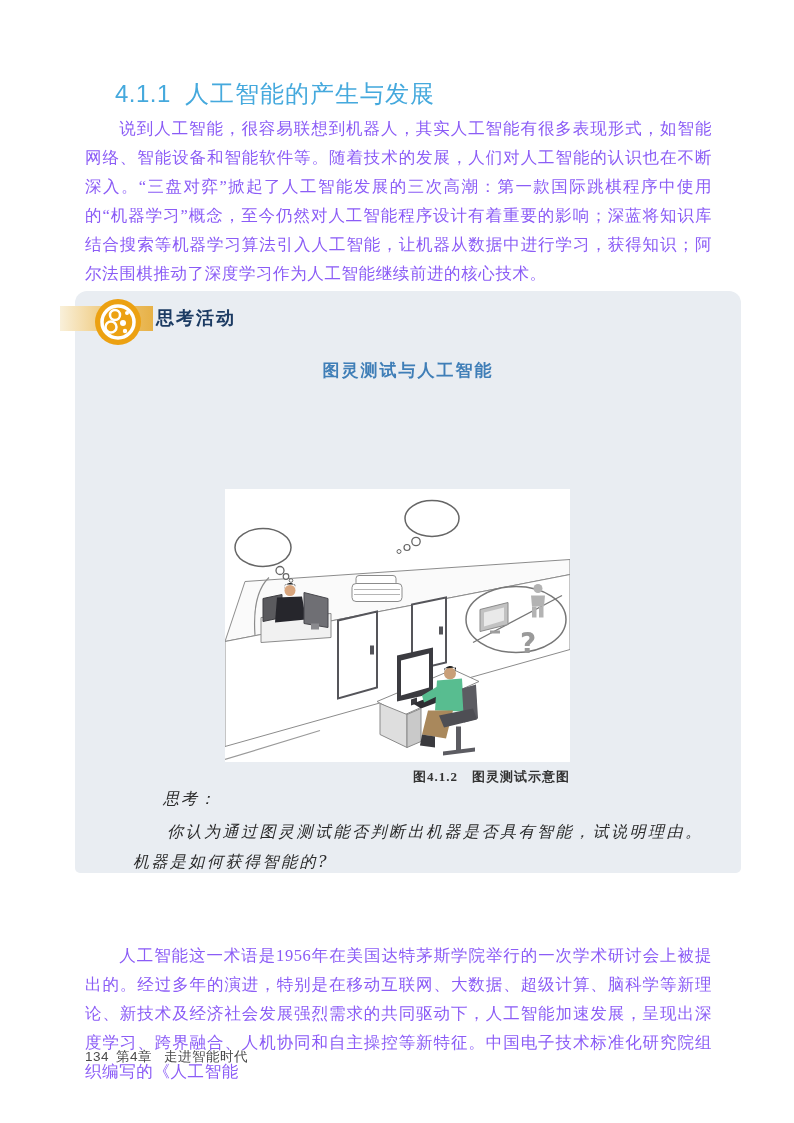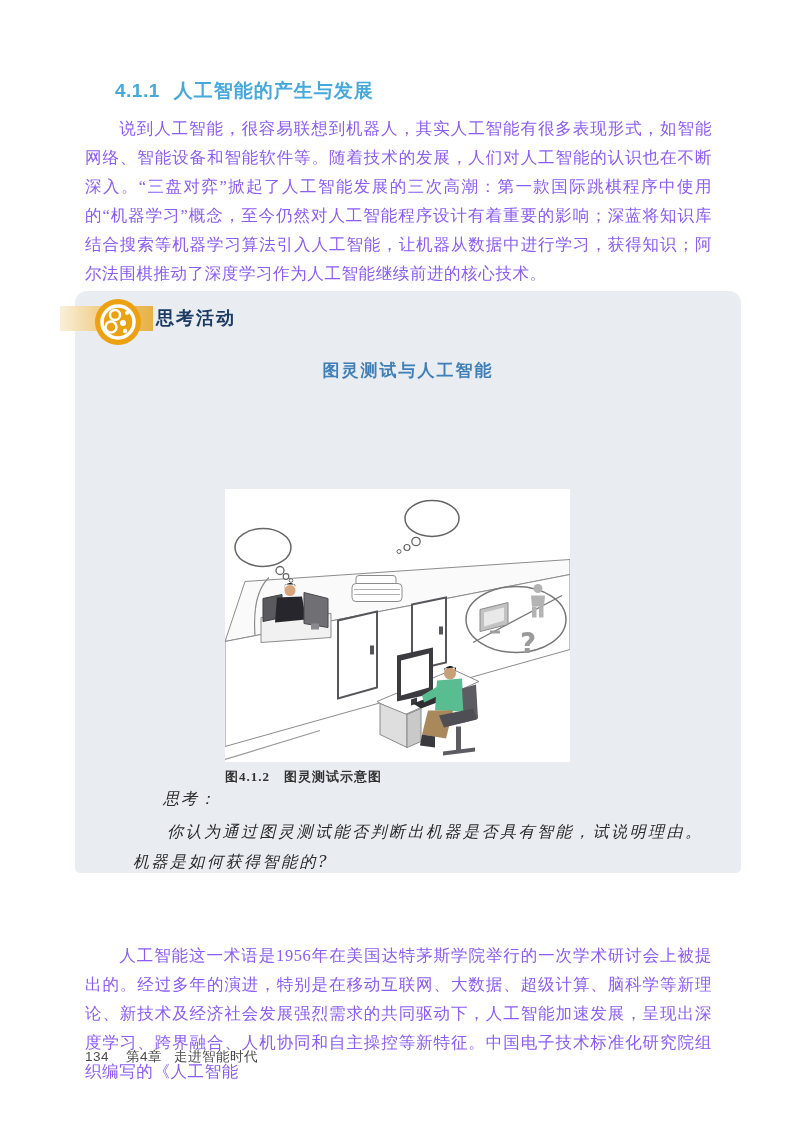--- a/index.html
+++ b/index.html
@@ -1,21 +1,21 @@
 <!DOCTYPE html>
 <html><head>
 <meta charset="utf-8">
 <style>
   html,body{margin:0;padding:0;background:#ffffff;}
   .page{position:relative;width:794px;height:1123px;background:#ffffff;overflow:hidden;
         font-family:"Liberation Serif","DejaVu Serif",serif;color:#3c3c3c;}
 
   .heading{position:absolute;left:115px;top:78px;
            font-family:"Liberation Sans","DejaVu Sans",sans-serif;
-           font-weight:bold;font-size:19px;color:#45a9dd;letter-spacing:1px;}
+           font-weight:normal;font-size:24px;color:#45a9dd;letter-spacing:1px;}
   .heading .num{margin-right:14px;letter-spacing:0.5px;}
 
   .bodypara{position:absolute;left:85px;width:627px;font-size:16.5px;line-height:29px;
             text-align:justify;letter-spacing:0.6px;color:#8b5cf6;}
   .bodypara .indent{display:inline-block;width:34px;}
   #para1{top:114px;}
   #para2{top:941px;}
 
   .activity-box{position:absolute;left:75px;top:291px;width:666px;height:582px;
                 background:#e9edf2;border-radius:12px 12px 5px 5px;}
@@ -29,32 +29,32 @@
   .act-title{position:absolute;left:75px;top:312px;width:666px;text-align:center;
              font-family:"Liberation Sans","DejaVu Sans",sans-serif;
              font-weight:bold;font-size:17px;color:#3f7eb7;letter-spacing:2px;}
 
   .kai{font-family:"DejaVu Serif","Liberation Serif",serif;font-style:italic;}
   .act-body{position:absolute;left:133px;top:346px;width:585px;font-size:16px;
             line-height:29.5px;letter-spacing:2px;color:#2a2a2a;text-align:justify;}
   .act-body .indent{display:inline-block;width:34px;}
 
   .figure{position:absolute;left:150px;top:198px;width:345px;height:273px;background:#ffffff;}
-  .fig-caption{position:absolute;left:150px;top:477px;width:345px;text-align:left;
+  .fig-caption{position:absolute;left:150px;top:477px;width:345px;text-align:right;
                font-weight:bold;font-size:13px;color:#333;letter-spacing:1px;}
 
   .think-label{position:absolute;left:88px;top:498px;font-size:16px;letter-spacing:2px;color:#2a2a2a;}
   .think-q{position:absolute;left:58px;top:526px;width:585px;font-size:16px;line-height:30px;
            letter-spacing:2.5px;color:#2a2a2a;}
   .think-q .indent{display:inline-block;width:34px;}
 
   .footer{position:absolute;left:85px;top:1048px;
           font-family:"Liberation Sans","DejaVu Sans",sans-serif;
           font-size:13.5px;color:#4a4a4a;letter-spacing:0.5px;}
-  .footer .pgnum{margin-right:17px;}
+  .footer .pgnum{margin-right:7px;}
   .footer .chap{margin-right:12px;}
 </style>
 </head>
 <body>
 
 <div class="page">
 
   <div class="heading">
     <span class="num">4.1.1</span><span>人工智能的产生与发展</span>
   </div>

